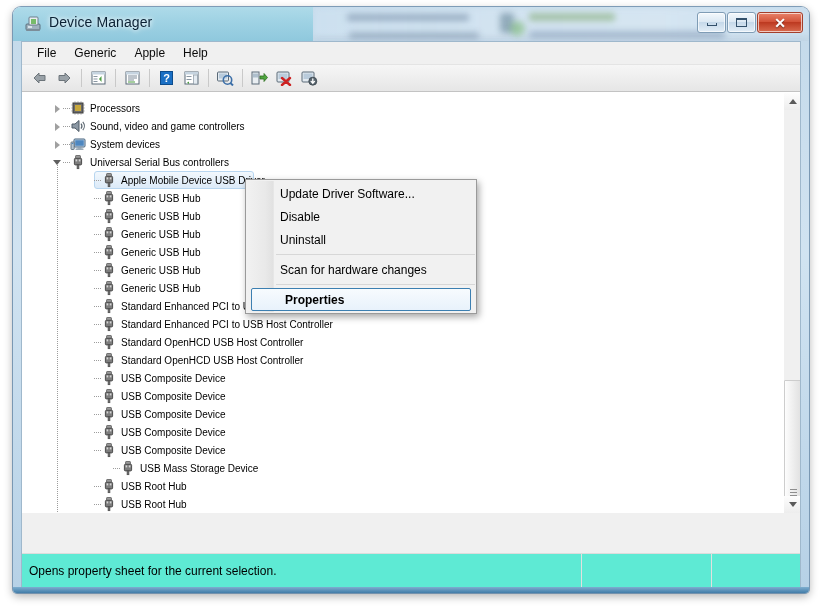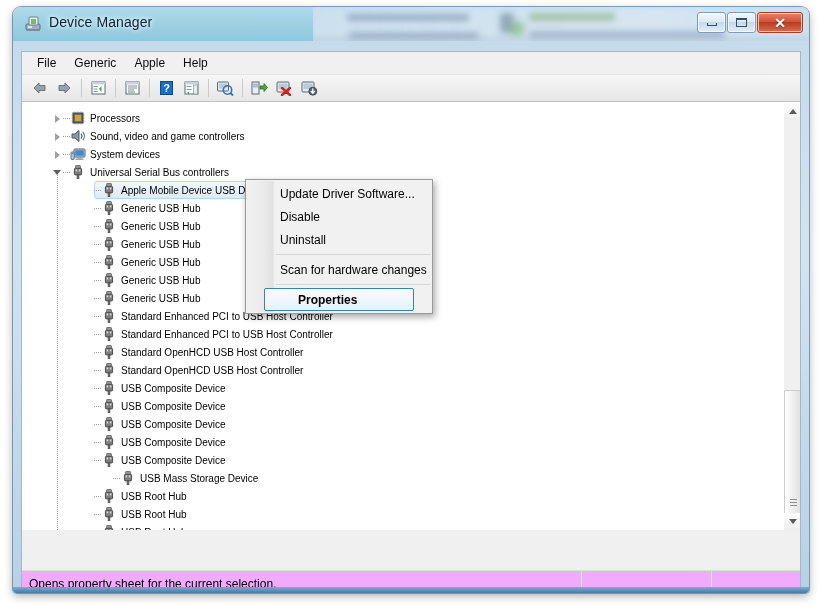--- a/index.html
+++ b/index.html
@@ -122,21 +122,21 @@
   }
   .max-mark {
     width: 11px; height: 9px;
     border: 1px solid #33506b;
     border-top-width: 2px;
   }
 
   
   #client {
     position: absolute;
-    left: 8px; top: 44px;
+    left: 8px; top: 34px;
     width: 780px; height: 546px;
     background: #f0f0f0;
     border: 1px solid #9fb8cc;
     border-bottom: none;
     display: flex; flex-direction: column; justify-content: space-between;
   }
 
   
   #menubar {
     height: 22px;
@@ -275,22 +275,22 @@
   #sb-thumb .grip {
     position: absolute; left: 5px; top: 50%;
     margin-top: -4px; width: 7px; height: 9px;
     background: repeating-linear-gradient(180deg,
       #8e8e8e 0px, #8e8e8e 1px, transparent 1px, transparent 3px);
   }
 
   
   #statusbar {
     flex: 0 0 auto;
-    height: 27px;
-    background: #f0abfc;
+    height: 34px;
+    background: #5eead4;
     border-top: 1px solid #dcdcdc;
     display: flex; align-items: center;
     font-size: 12px; color: #000; margin-top: 40px;
   }
   #status-main {
     flex: 0 0 560px;
     padding-left: 7px;
     border-right: 1px solid #e2e0de;
     height: 100%; display: flex; align-items: center;
     overflow: hidden;
@@ -305,21 +305,21 @@
   
   #bottom-edge {
     position: absolute; left: 0; bottom: 0; width: 796px; height: 6px;
     background: linear-gradient(180deg, rgba(120,170,205,.9), rgba(60,120,165,.95));
   }
 
   
   #ctxmenu {
     position: absolute;
     left: 232px; top: 172px;
-    width: 188px;
+    width: 232px;
     background: #f1f1f1;
     border: 1px solid #9a9a9a;
     box-shadow: 2px 3px 7px rgba(0,0,0,.35);
     padding: 2px 0;
     z-index: 50;
   }
   #ctxmenu .gutter {
     position: absolute; left: 1px; top: 1px;
     width: 27px; bottom: 1px;
     background: linear-gradient(90deg,#f1f1f1 0%,#e9e9e9 70%,#e1e1e1 100%);
@@ -332,21 +332,21 @@
     padding-left: 34px;
     font-size: 12px;
     color: #000;
     z-index: 2;
   }
   .ctx-item.bold { font-weight: bold; }
   .ctx-item.highlight {
     background: linear-gradient(180deg,#f7fbfe 0%,#e8f2fb 100%);
     border: 1px solid #3c7fb1;
     border-radius: 2px;
-    margin: 0 18px;
+    margin: 0 5px;
     padding-left: 33px;
     height: 23px;
   }
   .ctx-sep {
     height: 1px;
     background: #d7d7d7;
     margin: 3px 1px 3px 30px;
     z-index: 2; position: relative;
   }
 </style>

